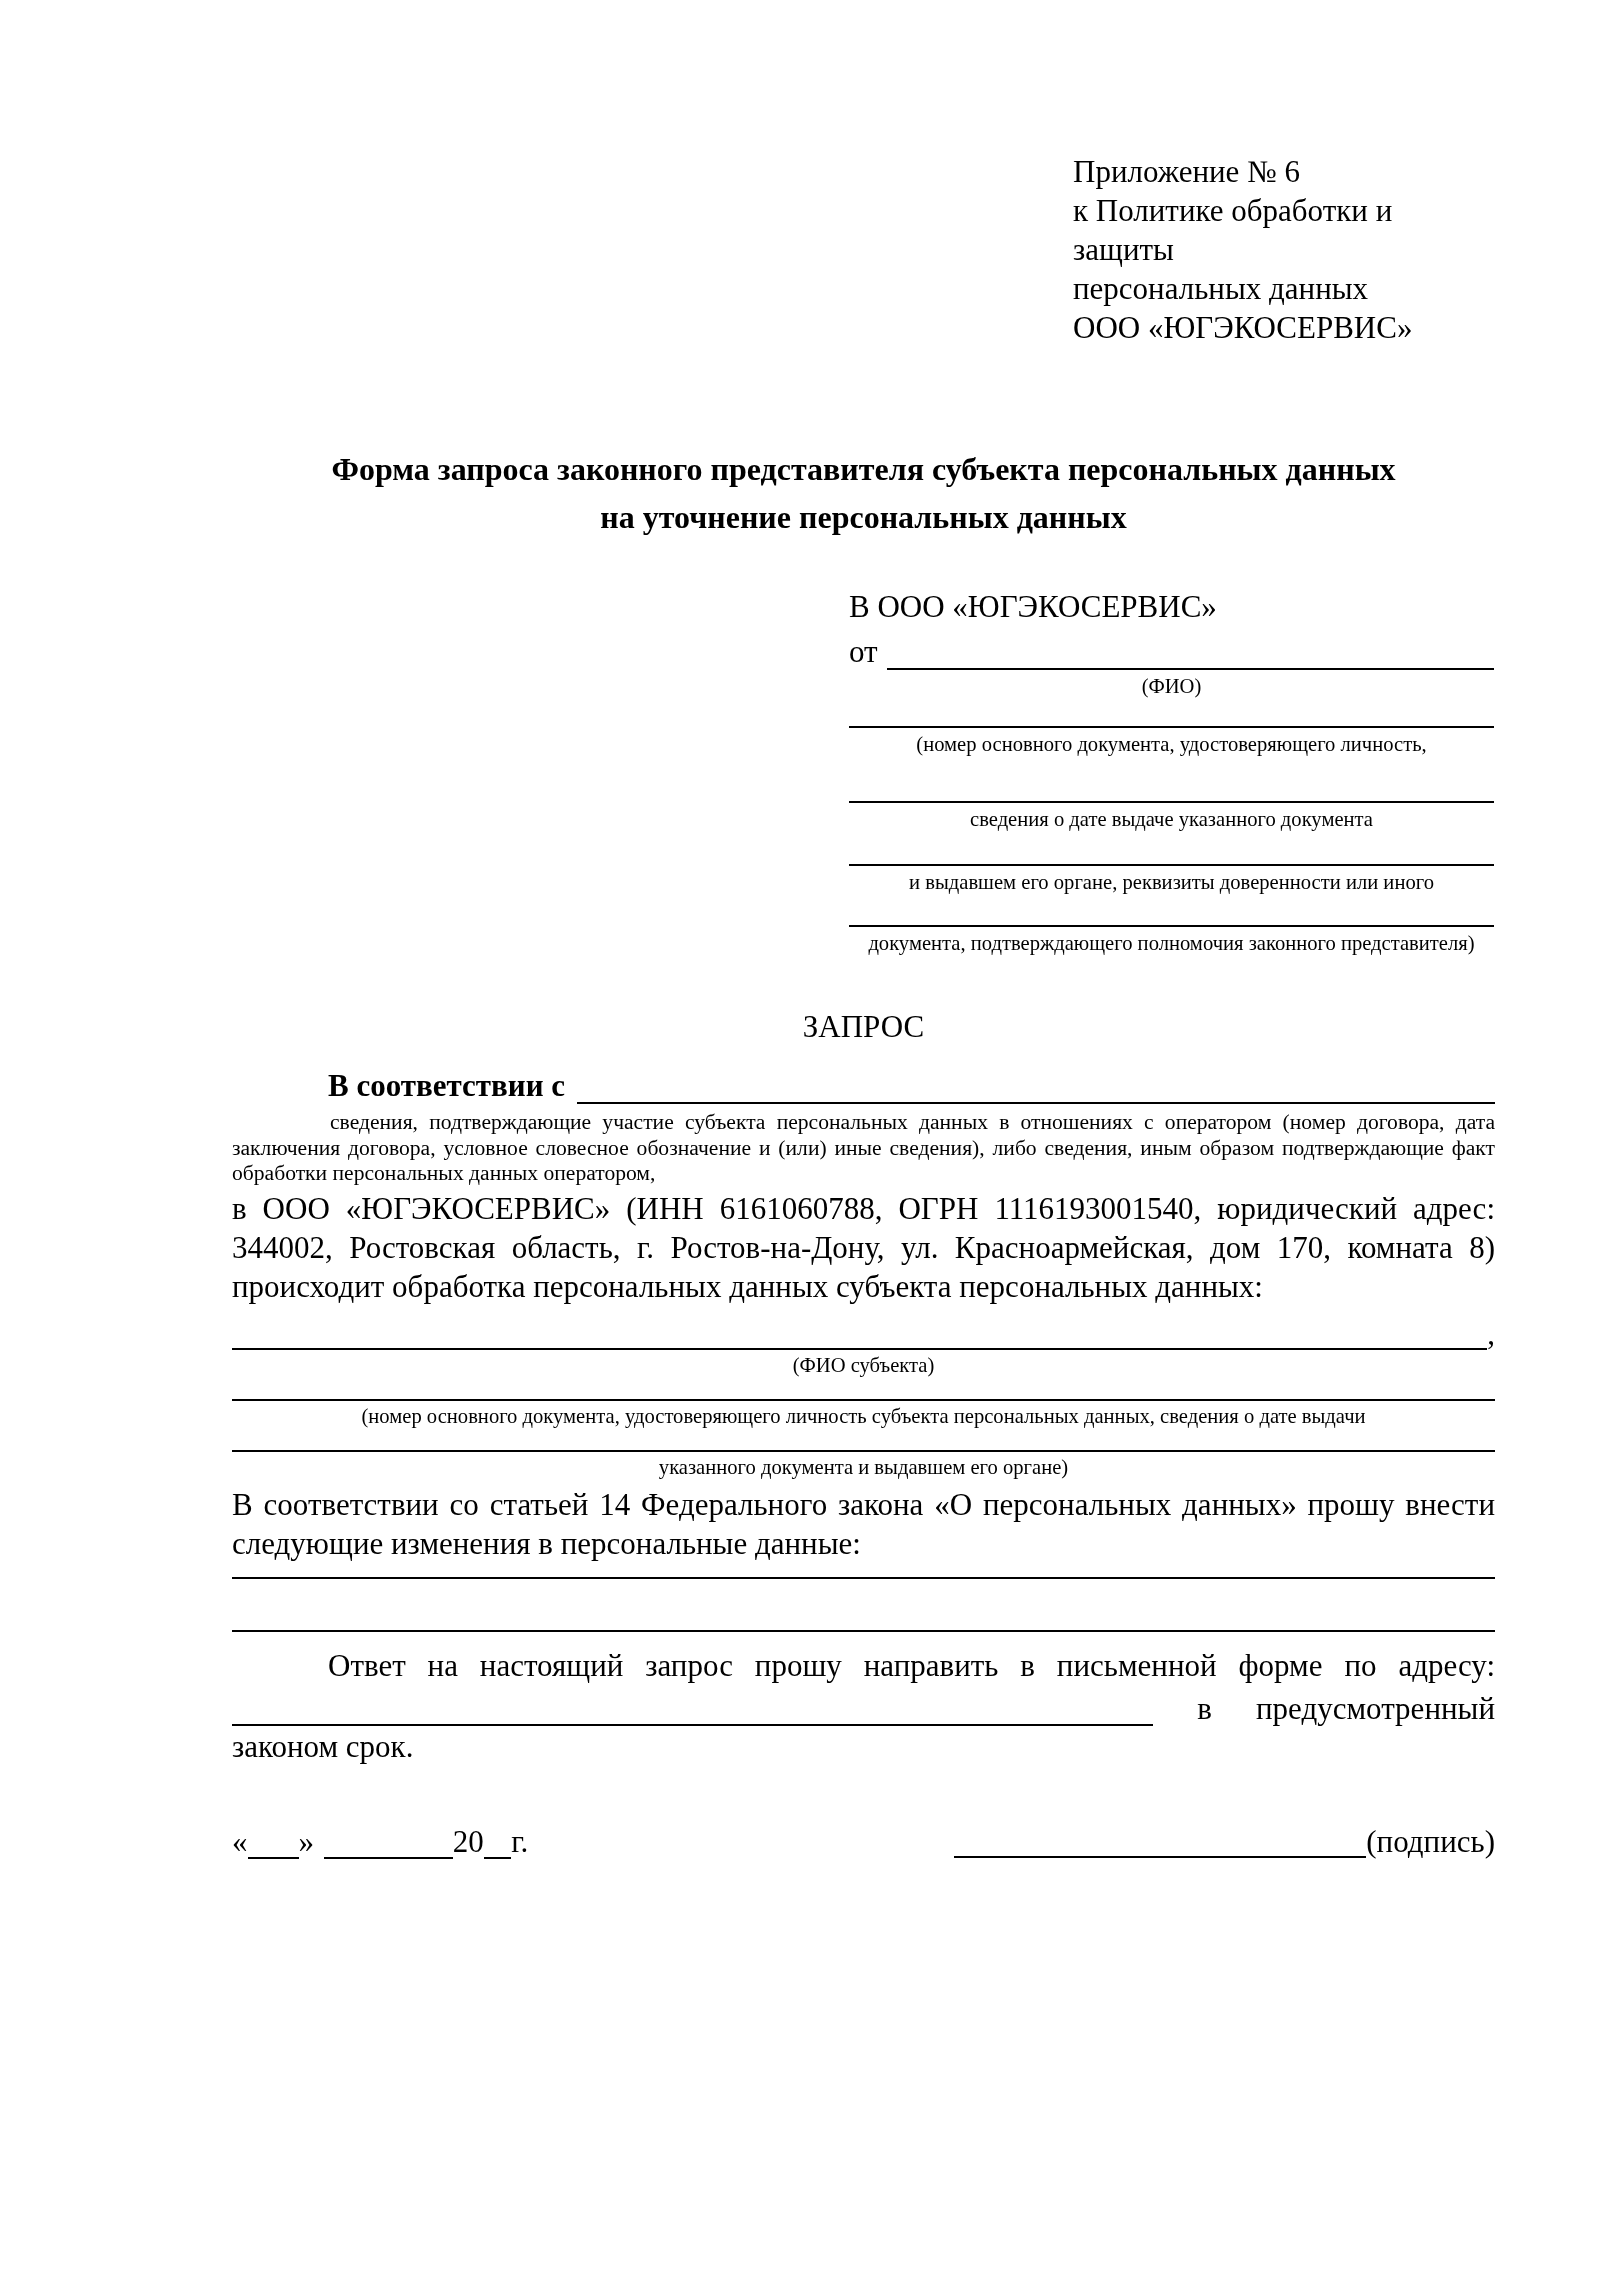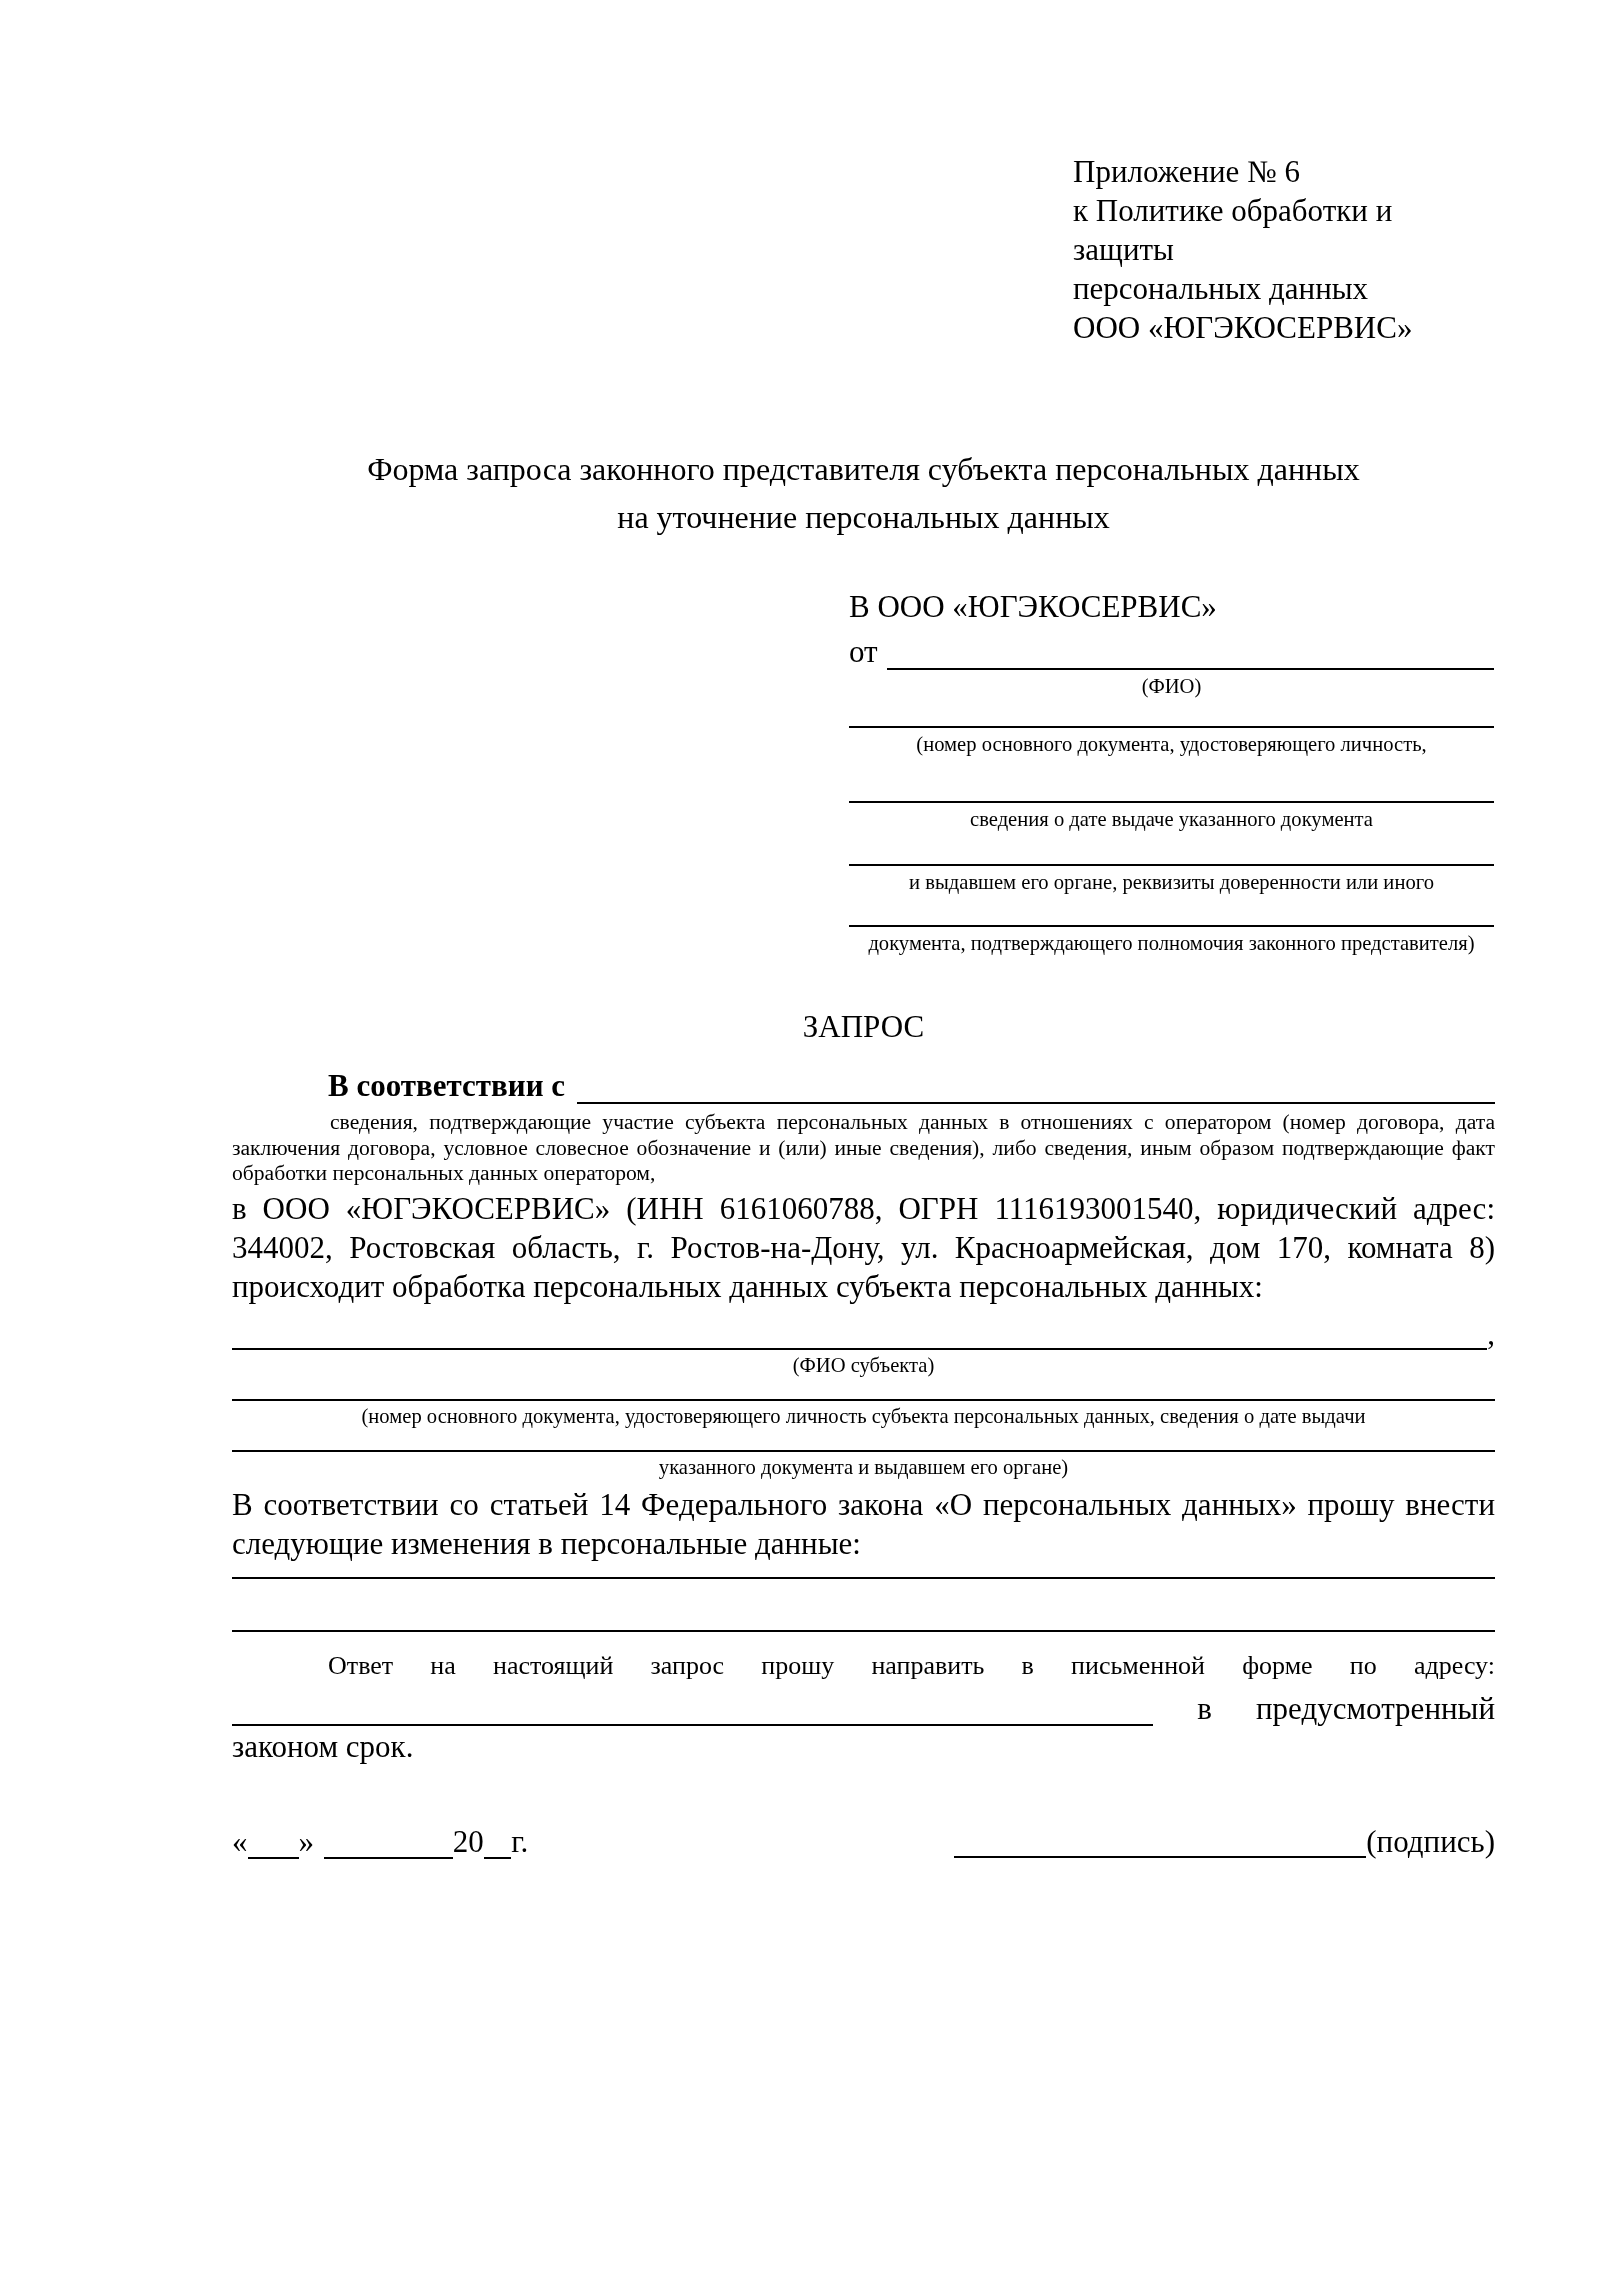--- a/index.html
+++ b/index.html
@@ -18,21 +18,21 @@
   }
   .ln { border-bottom:2.9px solid #000; }
 
   
   .annex { margin-left:841px; font-size:31px; line-height:39px; }
 
   
   .title {
     margin-top:98px;
     text-align:center;
-    font-weight:normal;
+    font-weight:bold;
     font-size:32px;
     line-height:48px;
   }
 
   
   .addressee { margin-top:45px; margin-left:617px; width:645px; font-size:31px; }
   .addr-org { line-height:41px; }
   .from-row { display:flex; align-items:flex-end; height:43px; }
   .from-row .from-label { margin-right:9.8px; line-height:37px; }
   .from-row .fill { flex:1; height:37px; }
@@ -67,21 +67,21 @@
   .sub-fill-2 { height:23.5px; }
 
   .article-par { margin-top:5.9px; }
 
   .blank-1 { height:15.7px; margin-top:0; }
   .blank-2 { height:53px; }
 
   
   .resp-line-1 {
     margin-top:13.7px;
-    font-size:26px; line-height:39px;
+    font-size:31px; line-height:39px;
     text-indent:96px;
     text-align:justify;
     text-align-last:justify;
   }
   .resp-line-2 { display:flex; justify-content:space-between; align-items:flex-end; font-size:31px; height:41px; }
   .resp-line-2 .fill { width:921px; height:35px; }
   .resp-line-2 .w { line-height:35px; }
   .resp-line-3 { font-size:31px; line-height:41px; }
 
   

